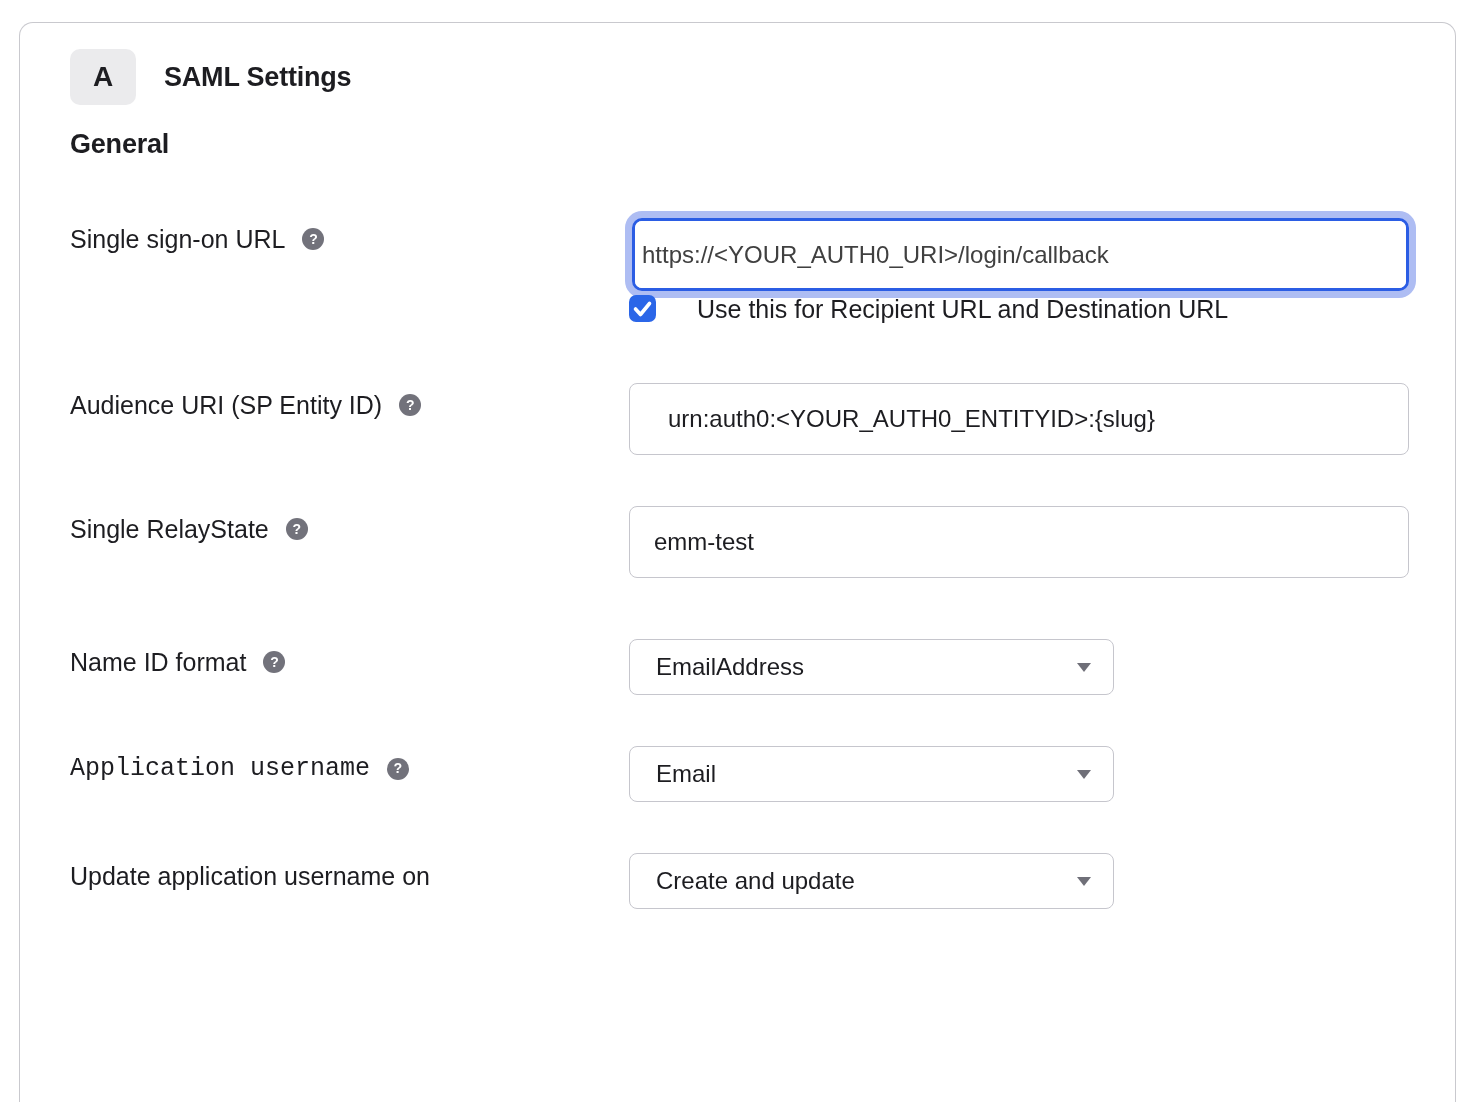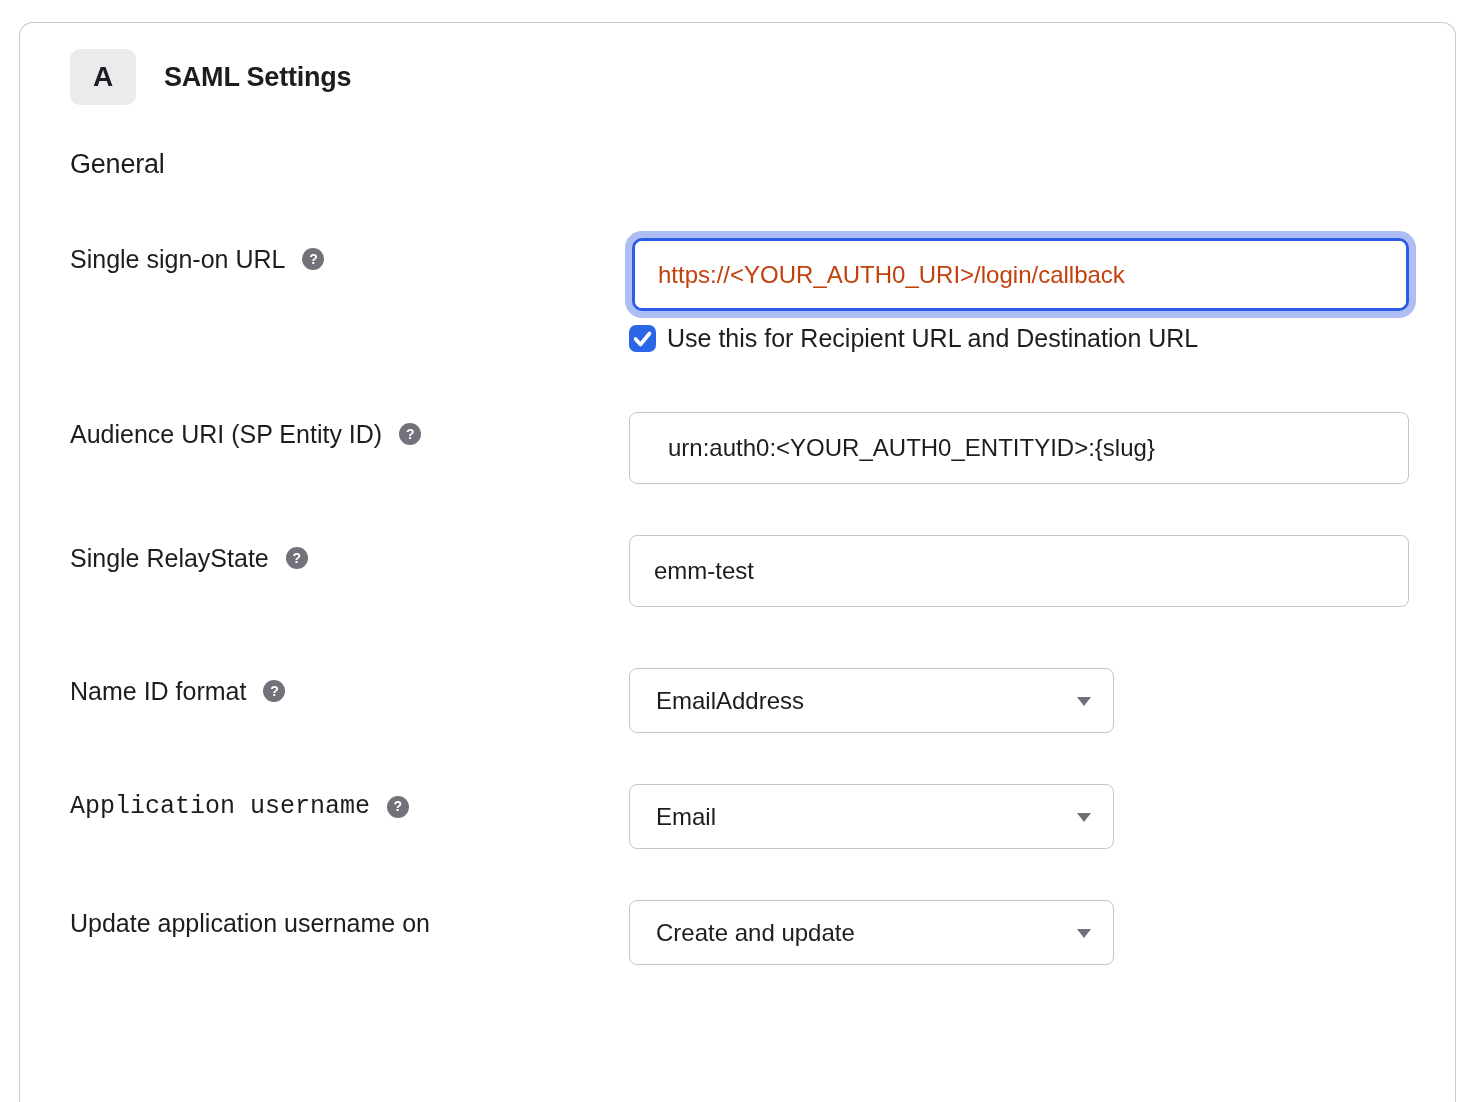--- a/index.html
+++ b/index.html
@@ -41,23 +41,23 @@
     font-size: 28px;
     font-weight: 700;
     color: #1d1d21;
   }
   .panel-title {
     font-size: 27px;
     font-weight: 700;
     letter-spacing: -0.2px;
   }
   .section-heading {
-    margin-top: 44px;
+    margin-top: 24px;
     font-size: 27px;
-    font-weight: 400;
+    font-weight: 700;
     line-height: 30px;
     letter-spacing: -0.2px;
   }
   .field-row {
     display: flex;
     align-items: flex-start;
   }
   .label-col {
     width: 558px;
     flex: 0 0 558px;
@@ -114,31 +114,30 @@
     align-items: center;
   }
   .focused-wrap input {
     border: none;
     width: 100%;
     height: 100%;
     box-sizing: border-box;
     border-radius: 7px;
     font-family: "Liberation Sans", "DejaVu Sans", sans-serif;
     font-size: 24px;
-    color: #c2410c;
-    padding: 0 23px;
+    color: #404040;
+    padding: 0 7px;
     outline: none;
   }
   .input-pad-wide { padding-left: 38px; }
   .input-pad-med  { padding-left: 24px; }
   .checkbox-row {
-    margin-top: 13px;
-    display: flex;
-    align-items: center;
-    gap: 11px;
+    margin-top: 4px;
+    display: flex;
+    gap: 41px;
   }
   .checkbox {
     width: 27px;
     height: 27px;
     flex: 0 0 27px;
     margin-left: 1px;
     background: #2b66e8;
     border-radius: 7px;
     display: flex;
     align-items: center;
@@ -151,21 +150,21 @@
   }
   .helper-text {
     margin-top: 13px;
     font-size: 24px;
     color: #6e6e78;
   }
   .select-box {
     position: relative;
     box-sizing: border-box;
     width: 485px;
-    height: 65px;
+    height: 56px;
     margin-left: 1px;
     border: 1.5px solid #c6c6cd;
     border-radius: 8px;
     background: #ffffff;
     display: flex;
     align-items: center;
     padding-left: 26px;
     font-size: 24px;
     color: #1d1d21;
     cursor: pointer;

